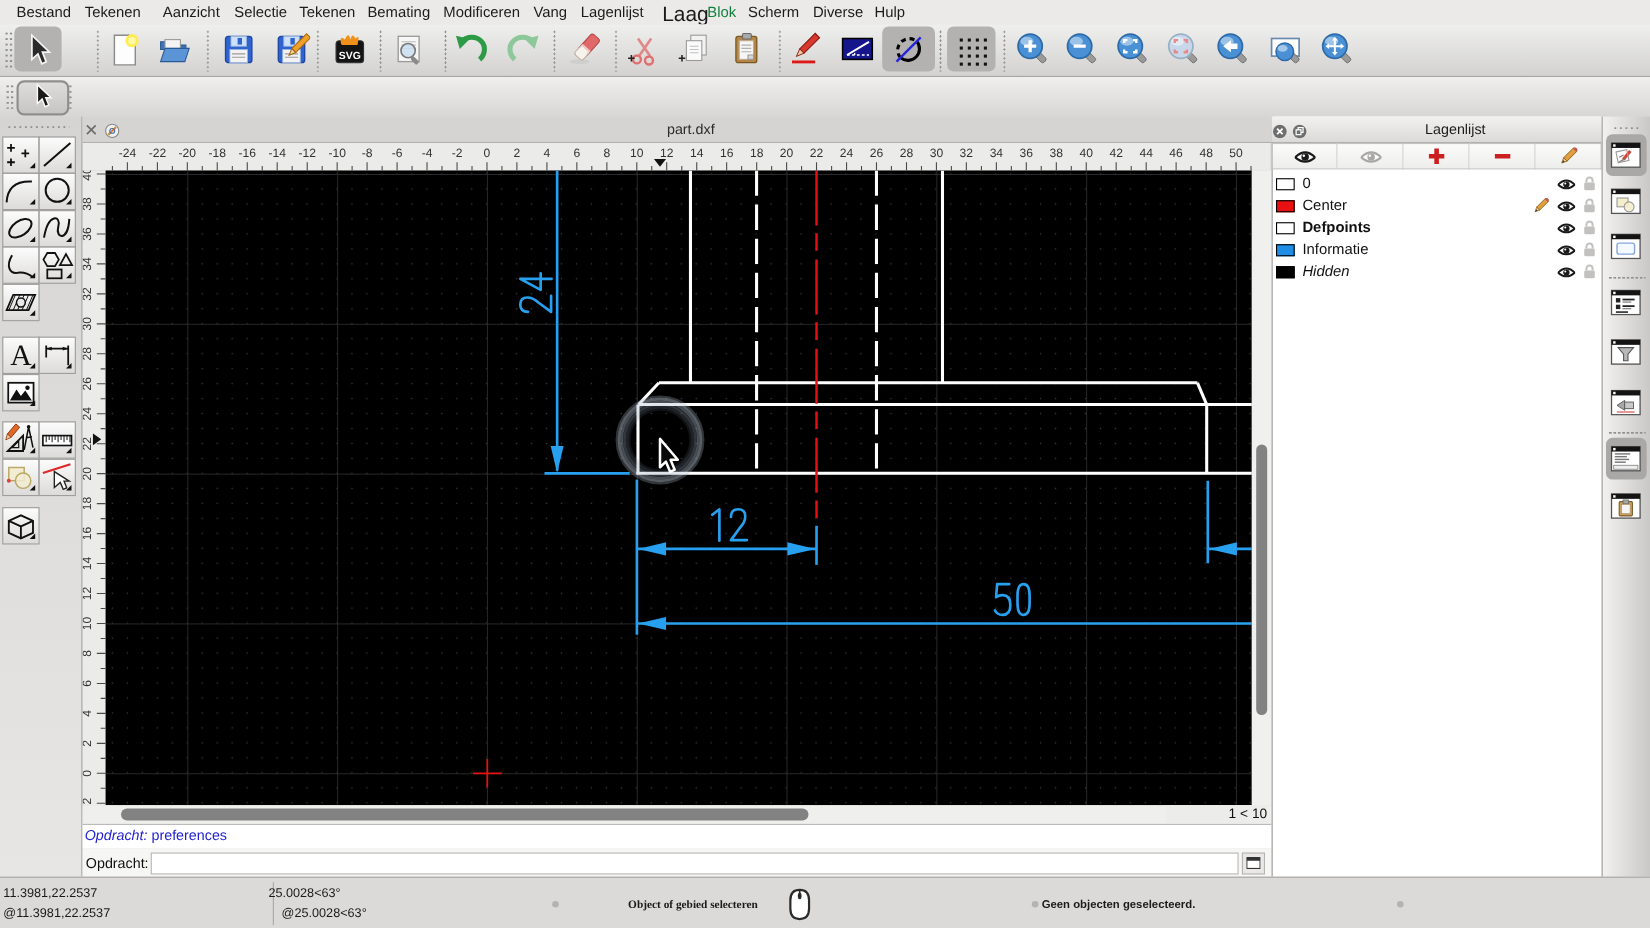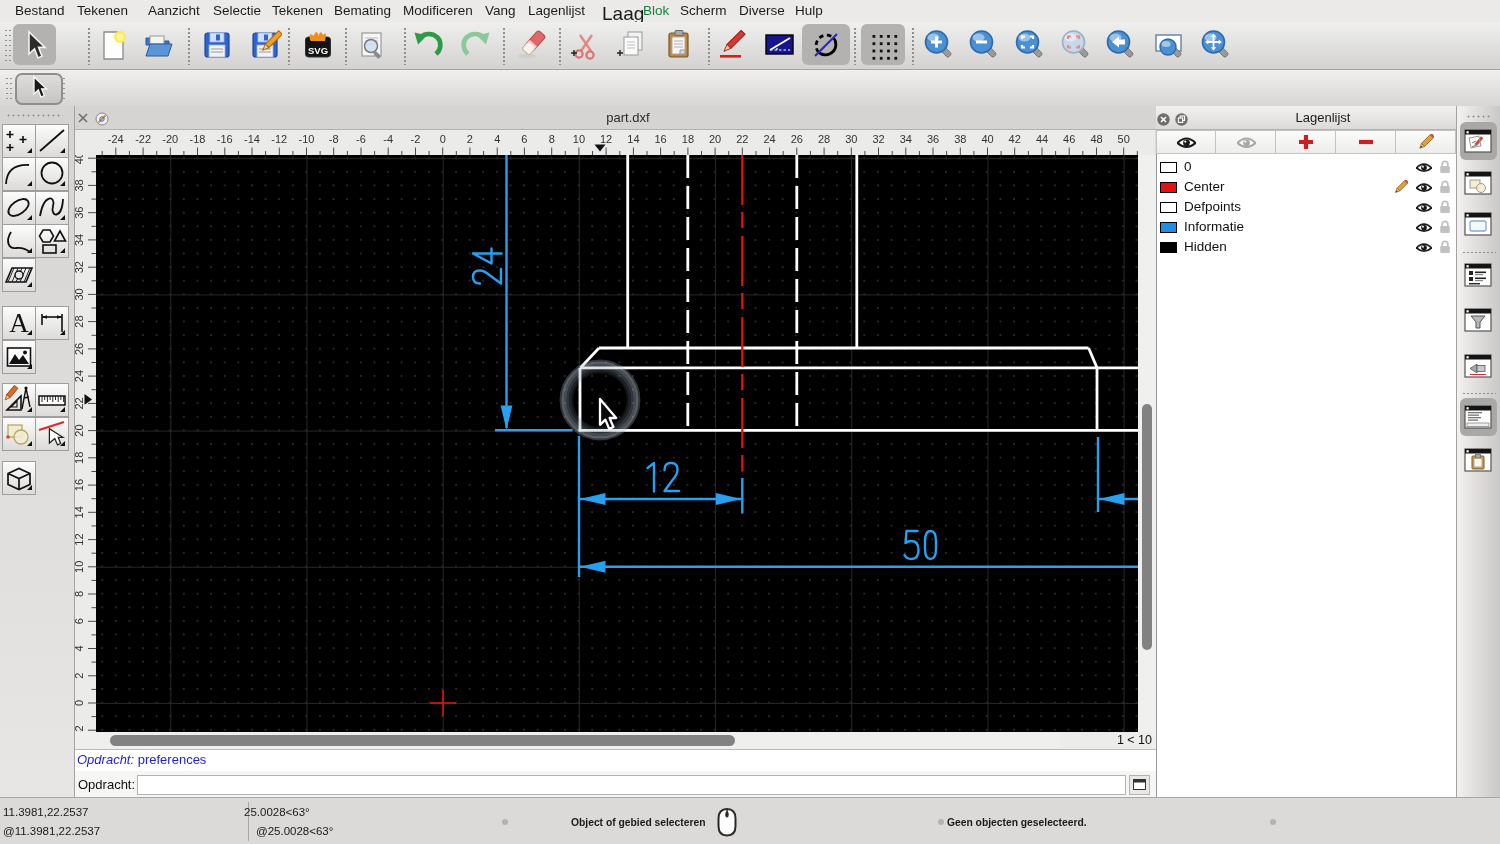--- a/index.html
+++ b/index.html
@@ -788,21 +788,21 @@
       <circle cx="8.3" cy="5.6" r="1.1" fill="#fdfdfd"></circle>
     </svg>
   </div>
 <div class="abs" style="left:1439px;top:180px;width:12px;height:14px;">
     <svg width="12" height="14" viewBox="0 0 12 14">
       <path d="M3.2,6 V4.2 a2.8,2.8 0 0 1 5.6,0 V6" fill="none" stroke="#c2c1c0" stroke-width="1.8"></path>
       <rect x="1.2" y="6" width="9.6" height="7" rx="1.2" fill="#c2c1c0"></rect>
     </svg>
   </div>
 <div class="abs" style="left:1160px;top:201.5px;width:17px;height:11px;background:#fff;border:1.4px solid #000;box-sizing:border-box;"></div>
-<div class="abs" style="left:1184px;top:199px;font-size:13.5px;color:#111;">Defpoints</div>
+<div class="abs" style="left:1184px;top:199px;font-size:13.5px;color:#111;font-weight:bold;">Defpoints</div>
 <div class="abs" style="left:1416.0px;top:201.5px;width:16px;height:11px;">
     <svg width="16" height="11" viewBox="0 0 19 13">
       <path d="M0.5,7 Q9.5,-2 18.5,7 Q9.5,14.8 0.5,7 Z" fill="#fdfdfd" stroke="#1a1a1a" stroke-width="2"></path>
       <circle cx="9.5" cy="6.8" r="3.4" fill="#1a1a1a"></circle>
       <circle cx="8.3" cy="5.6" r="1.1" fill="#fdfdfd"></circle>
     </svg>
   </div>
 <div class="abs" style="left:1439px;top:200px;width:12px;height:14px;">
     <svg width="12" height="14" viewBox="0 0 12 14">
       <path d="M3.2,6 V4.2 a2.8,2.8 0 0 1 5.6,0 V6" fill="none" stroke="#c2c1c0" stroke-width="1.8"></path>
@@ -818,21 +818,21 @@
       <circle cx="8.3" cy="5.6" r="1.1" fill="#fdfdfd"></circle>
     </svg>
   </div>
 <div class="abs" style="left:1439px;top:220px;width:12px;height:14px;">
     <svg width="12" height="14" viewBox="0 0 12 14">
       <path d="M3.2,6 V4.2 a2.8,2.8 0 0 1 5.6,0 V6" fill="none" stroke="#c2c1c0" stroke-width="1.8"></path>
       <rect x="1.2" y="6" width="9.6" height="7" rx="1.2" fill="#c2c1c0"></rect>
     </svg>
   </div>
 <div class="abs" style="left:1160px;top:241.5px;width:17px;height:11px;background:#000;border:1.4px solid #000;box-sizing:border-box;"></div>
-<div class="abs" style="left:1184px;top:239px;font-size:13.5px;color:#111;">Hidden</div>
+<div class="abs" style="left:1184px;top:239px;font-size:13.5px;color:#111;font-style:italic;">Hidden</div>
 <div class="abs" style="left:1416.0px;top:241.5px;width:16px;height:11px;">
     <svg width="16" height="11" viewBox="0 0 19 13">
       <path d="M0.5,7 Q9.5,-2 18.5,7 Q9.5,14.8 0.5,7 Z" fill="#fdfdfd" stroke="#1a1a1a" stroke-width="2"></path>
       <circle cx="9.5" cy="6.8" r="3.4" fill="#1a1a1a"></circle>
       <circle cx="8.3" cy="5.6" r="1.1" fill="#fdfdfd"></circle>
     </svg>
   </div>
 <div class="abs" style="left:1439px;top:240px;width:12px;height:14px;">
     <svg width="12" height="14" viewBox="0 0 12 14">
       <path d="M3.2,6 V4.2 a2.8,2.8 0 0 1 5.6,0 V6" fill="none" stroke="#c2c1c0" stroke-width="1.8"></path>
@@ -941,20 +941,20 @@
 <div class="abs" style="left:1462px;top:392px;width:34px;height:3px;background-image:radial-gradient(circle,#8f8f8f 0.9px,transparent 1.1px);background-size:4px 3px;"></div>
 <div class="abs" style="left:0;top:797px;width:1500px;height:47px;background:#dbdad8;border-top:1px solid #a8a7a5;box-sizing:border-box;"></div>
 <div class="abs" style="left:3px;top:806px;font-size:11.5px;color:#1a1a1a;text-align:right;">11.3981,22.2537</div>
 <div class="abs" style="left:3px;top:825px;font-size:11.5px;color:#1a1a1a;">@11.3981,22.2537</div>
 <div class="abs" style="left:248px;top:802px;width:1px;height:39px;background:#a8a7a5;"></div>
 <div class="abs" style="left:244px;top:806px;font-size:11.5px;color:#1a1a1a;">25.0028&lt;63°</div>
 <div class="abs" style="left:256px;top:825px;font-size:11.5px;color:#1a1a1a;">@25.0028&lt;63°</div>
 <div class="abs" style="left:502px;top:819px;width:6px;height:6px;border-radius:3px;background:#b4b3b1;"></div>
 <div class="abs" style="left:938px;top:819px;width:6px;height:6px;border-radius:3px;background:#b4b3b1;"></div>
 <div class="abs" style="left:1270px;top:819px;width:6px;height:6px;border-radius:3px;background:#b4b3b1;"></div>
-<div class="abs" style="left:571px;top:816.5px;font-size:10.3px;font-weight:bold;color:#1a1a1a;">Object of gebied selecteren</div>
+<div class="abs" style="left:571px;top:816.5px;font-size:10.3px;font-weight:bold;color:#1a1a1a;font-family:Liberation Serif, serif;">Object of gebied selecteren</div>
 <div class="abs" style="left:716px;top:806px;width:22px;height:32px;">
     <svg width="22" height="32" viewBox="0 0 22 32">
       <path d="M2.5,12.5 Q2.5,3 11,3 Q19.5,3 19.5,12.5 L19.5,20 Q19.5,29.5 11,29.5 Q2.5,29.5 2.5,20 Z" fill="#fff" stroke="#2a2a2a" stroke-width="2"></path>
       <line x1="11" y1="3" x2="11" y2="11" stroke="#2a2a2a" stroke-width="1.5"></line>
       <ellipse cx="11" cy="8.5" rx="1.7" ry="3" fill="#2a2a2a"></ellipse>
     </svg>
   </div>
 <div class="abs" style="left:947px;top:816.5px;font-size:10.3px;font-weight:bold;color:#1a1a1a;">Geen objecten geselecteerd.</div>
 </body></html>

